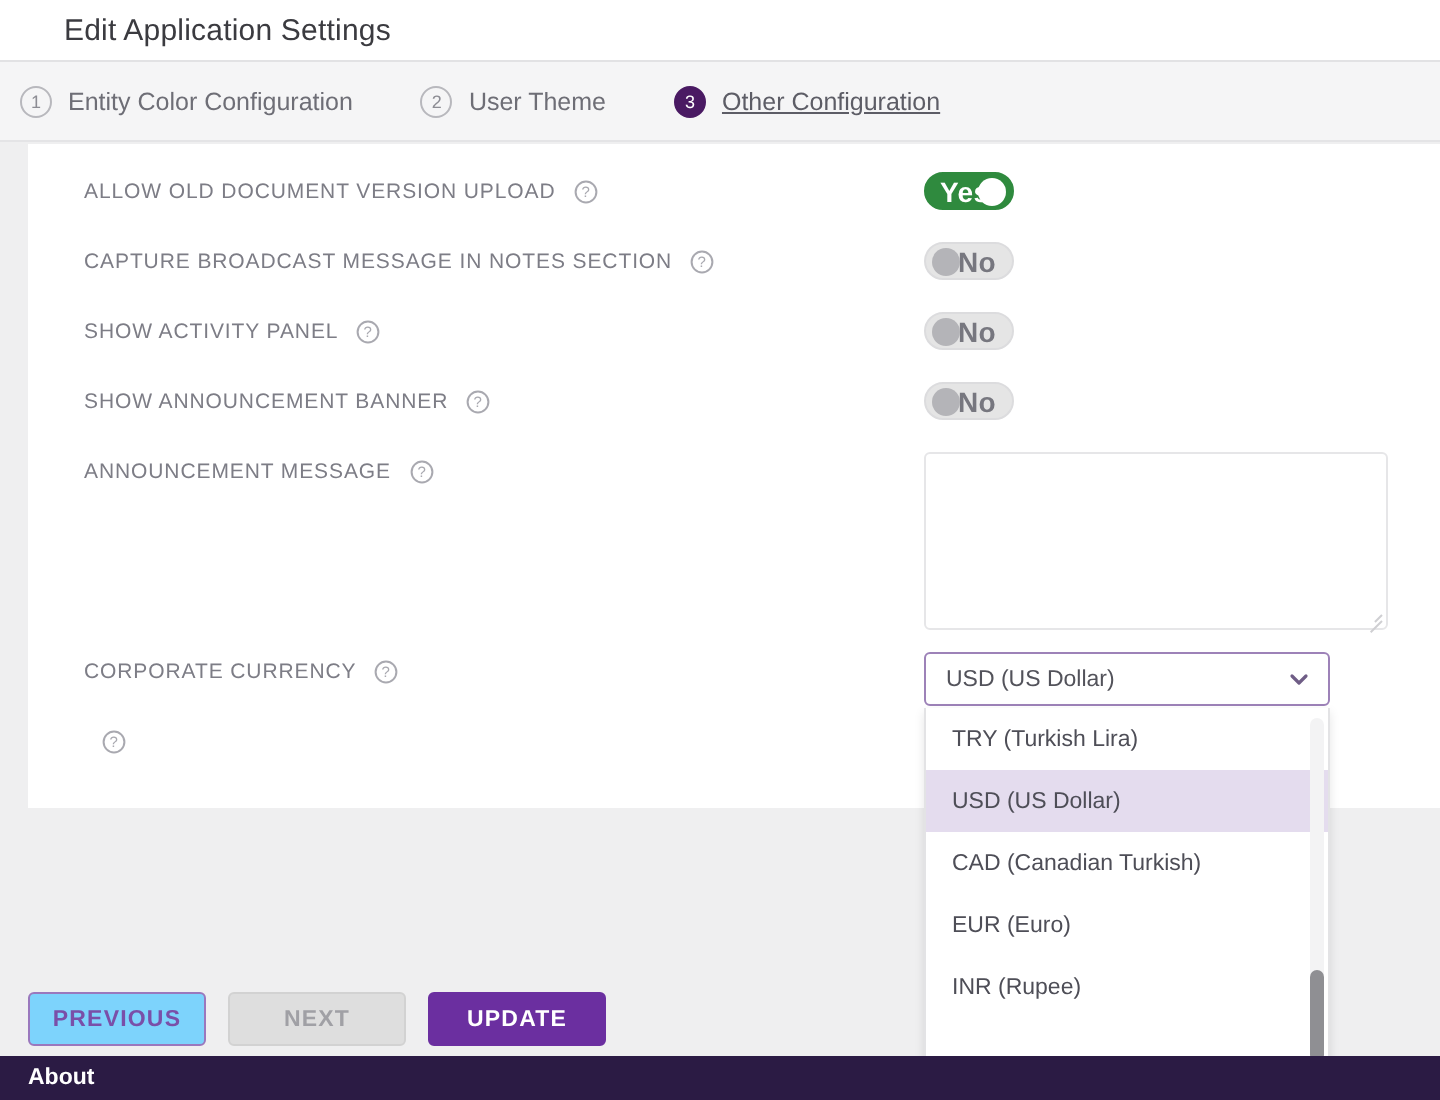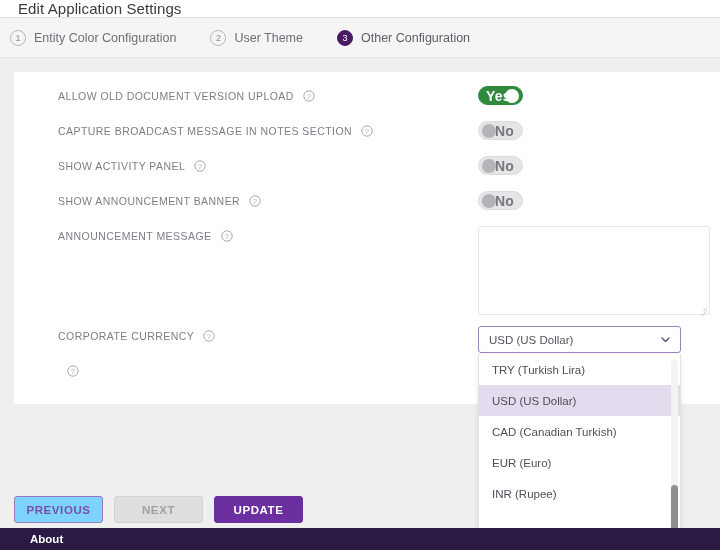--- a/index.html
+++ b/index.html
@@ -11,26 +11,26 @@
     height: 550px;
     overflow: hidden;
     background: #efeff0;
     font-family: "Liberation Sans", sans-serif;
     -webkit-font-smoothing: antialiased;
     position: relative;
   }
 
   
   .app-header {
-    height: 18px;
+    height: 31px;
     background: #ffffff;
     border-bottom: 1px solid #e2e2e4;
     display: flex;
     align-items: center;
-    padding-left: 18px;
+    padding-left: 32px;
     box-sizing: border-box;
   }
   .app-title {
     font-size: 15px;
     color: #3b3b40;
     letter-spacing: .1px;
   }
 
   
   .stepper {
@@ -66,40 +66,41 @@
     background: #4a1a63;
     border-color: #4a1a63;
     color: #ffffff;
   }
   .step-label {
     font-size: 12.5px;
     color: #6e6e76;
   }
   .step.active .step-label {
     color: #5d5d66;
+    text-decoration: underline;
   }
 
   
   .card {
     position: absolute;
     left: 14px;
     top: 72px;
     right: 0;
     height: 332px;
     background: #ffffff;
     box-sizing: border-box;
   }
   .rows {
     padding: 14px 0 0 0;
   }
   .row {
     display: flex;
     align-items: flex-start;
     min-height: 35px;
-    padding-left: 44px;
+    padding-left: 28px;
   }
   .row-label {
     width: 420px;
     display: flex;
     align-items: center;
     font-size: 10.5px;
     letter-spacing: .45px;
     color: #7d7d86;
     text-transform: uppercase;
     padding-top: 4px;
@@ -309,21 +310,21 @@
   
   .bottom-bar {
     position: absolute;
     left: 0;
     bottom: 0;
     width: 720px;
     height: 22px;
     background: #2b1b44;
     display: flex;
     align-items: center;
-    padding-left: 30px;
+    padding-left: 14px;
     box-sizing: border-box;
   }
   .about-link {
     color: #ffffff;
     font-size: 11.5px;
     font-weight: bold;
     cursor: pointer;
   }
 </style>
 </head>

